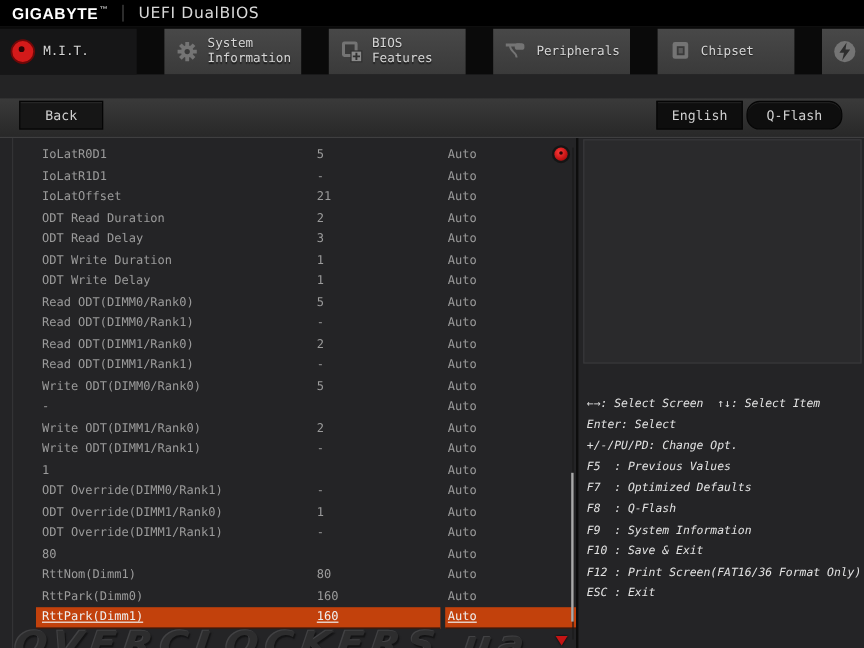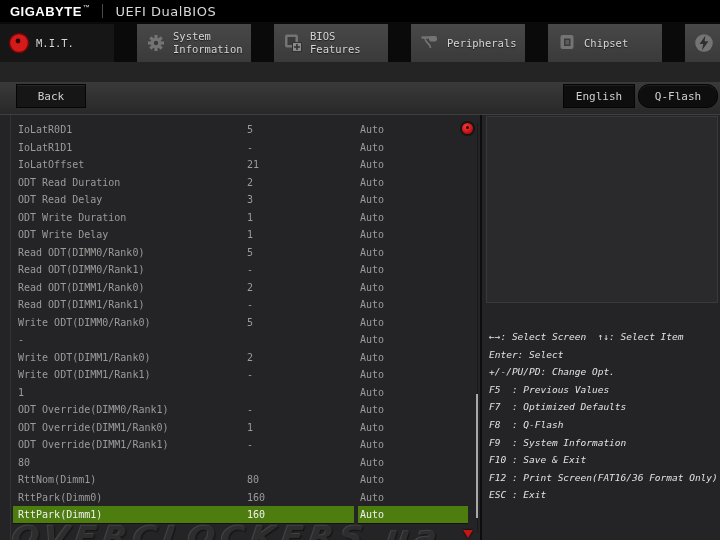--- a/index.html
+++ b/index.html
@@ -37,37 +37,37 @@
   .toolbar{
     height:32px; background:linear-gradient(#3a3a3a,#282828);
     display:flex; align-items:flex-start; position:relative;margin-top:20px;
   }
   .btn{
     font-family:"DejaVu Sans Mono", monospace; font-size:11px; color:#d0d0d0;
     background:#161616; border:1px solid #050505; height:24px; margin-top:2px;
     box-shadow:inset 0 1px 0 rgba(255,255,255,.07); cursor:default;
   }
   .back-btn{ width:70px; margin-left:16px; }
-  .toolbar-right{ position:absolute; right:2px; top:0; display:flex; gap:3px; }
+  .toolbar-right{ position:absolute; right:18px; top:0; display:flex; gap:3px; }
   .lang-btn{ width:72px; background:#0e0e0e; }
   .qflash-btn{ width:80px; background:#0e0e0e;border-radius:11px; }
   
   .content{
     position:relative; height:439px; border-top:1px solid #3f3f40; background:#242426;
   }
   .left-guide{ position:absolute; left:10px; top:0; bottom:0; width:1px; background:#333335; }
   .left-panel{ position:absolute; left:0; top:0; bottom:0; width:482px; border-right:2px solid #0d0d0d; }
-  #settings-list{ padding-top:6px; }
+  #settings-list{ padding-top:6px;padding-left:17px; }
   .row{ display:flex; height:17.5px; align-items:center; padding-left:13px; font-size:10px; color:#9b9b9b; }
   .cell-main{ width:341px; height:100%; display:flex; align-items:center; padding-left:5px; }
   .row-label{ width:229px; overflow:hidden; white-space:nowrap; }
   .row-value{ white-space:nowrap; }
   .cell-mode{ width:110px; height:100%; margin-left:4px; display:flex; align-items:center; padding-left:2px; }
   .row.selected{ color:#f0f0f0; }
-  .row.selected .cell-main, .row.selected .cell-mode{ background:#4d7c0f; box-shadow:inset 0 -1px 0 #1a100e; }
+  .row.selected .cell-main, .row.selected .cell-mode{ background:#c2410c; box-shadow:inset 0 -1px 0 #1a100e;text-decoration:underline; }
   
   .scroll-up{
     position:absolute; left:462px; top:8px; width:11px; height:11px; border-radius:50%;
     background:radial-gradient(circle at 40% 35%, #ff3a3a, #b80d0d 70%, #7d0505);
     box-shadow:0 0 0 2px #151515;
   }
   .scroll-up::after{ content:""; position:absolute; left:4px; top:3px; width:3px; height:3px; border-radius:50%; background:#2b0404; }
   .scroll-down{
     position:absolute; left:463px; top:415px; width:0; height:0;
     border-left:5px solid transparent; border-right:5px solid transparent; border-top:8px solid #c41414;

